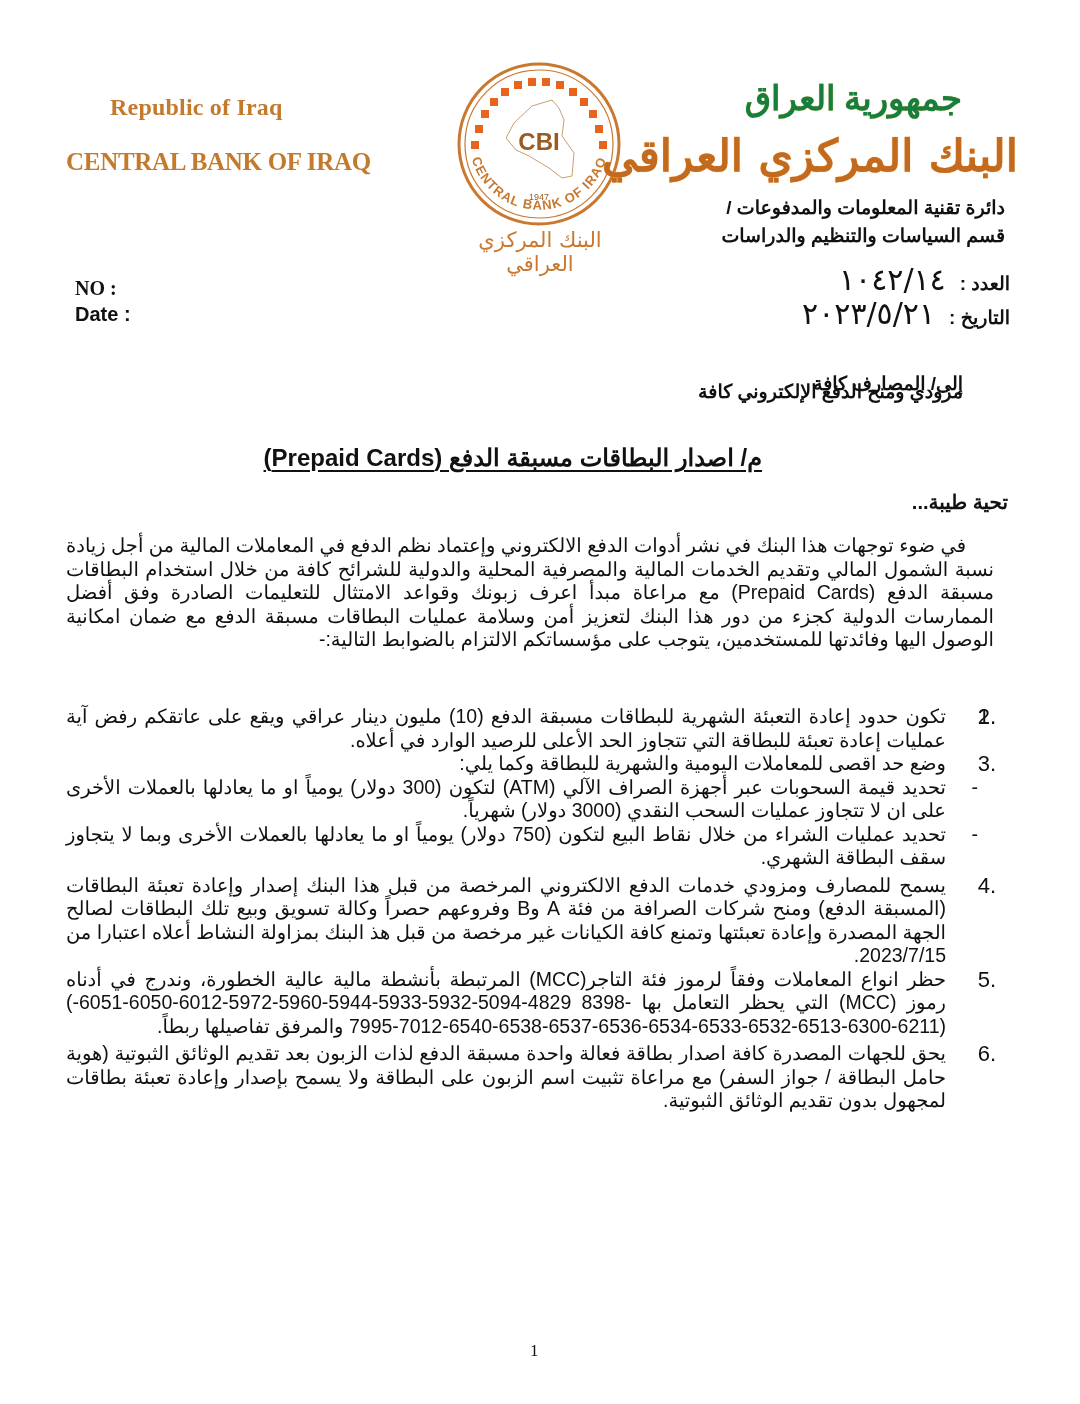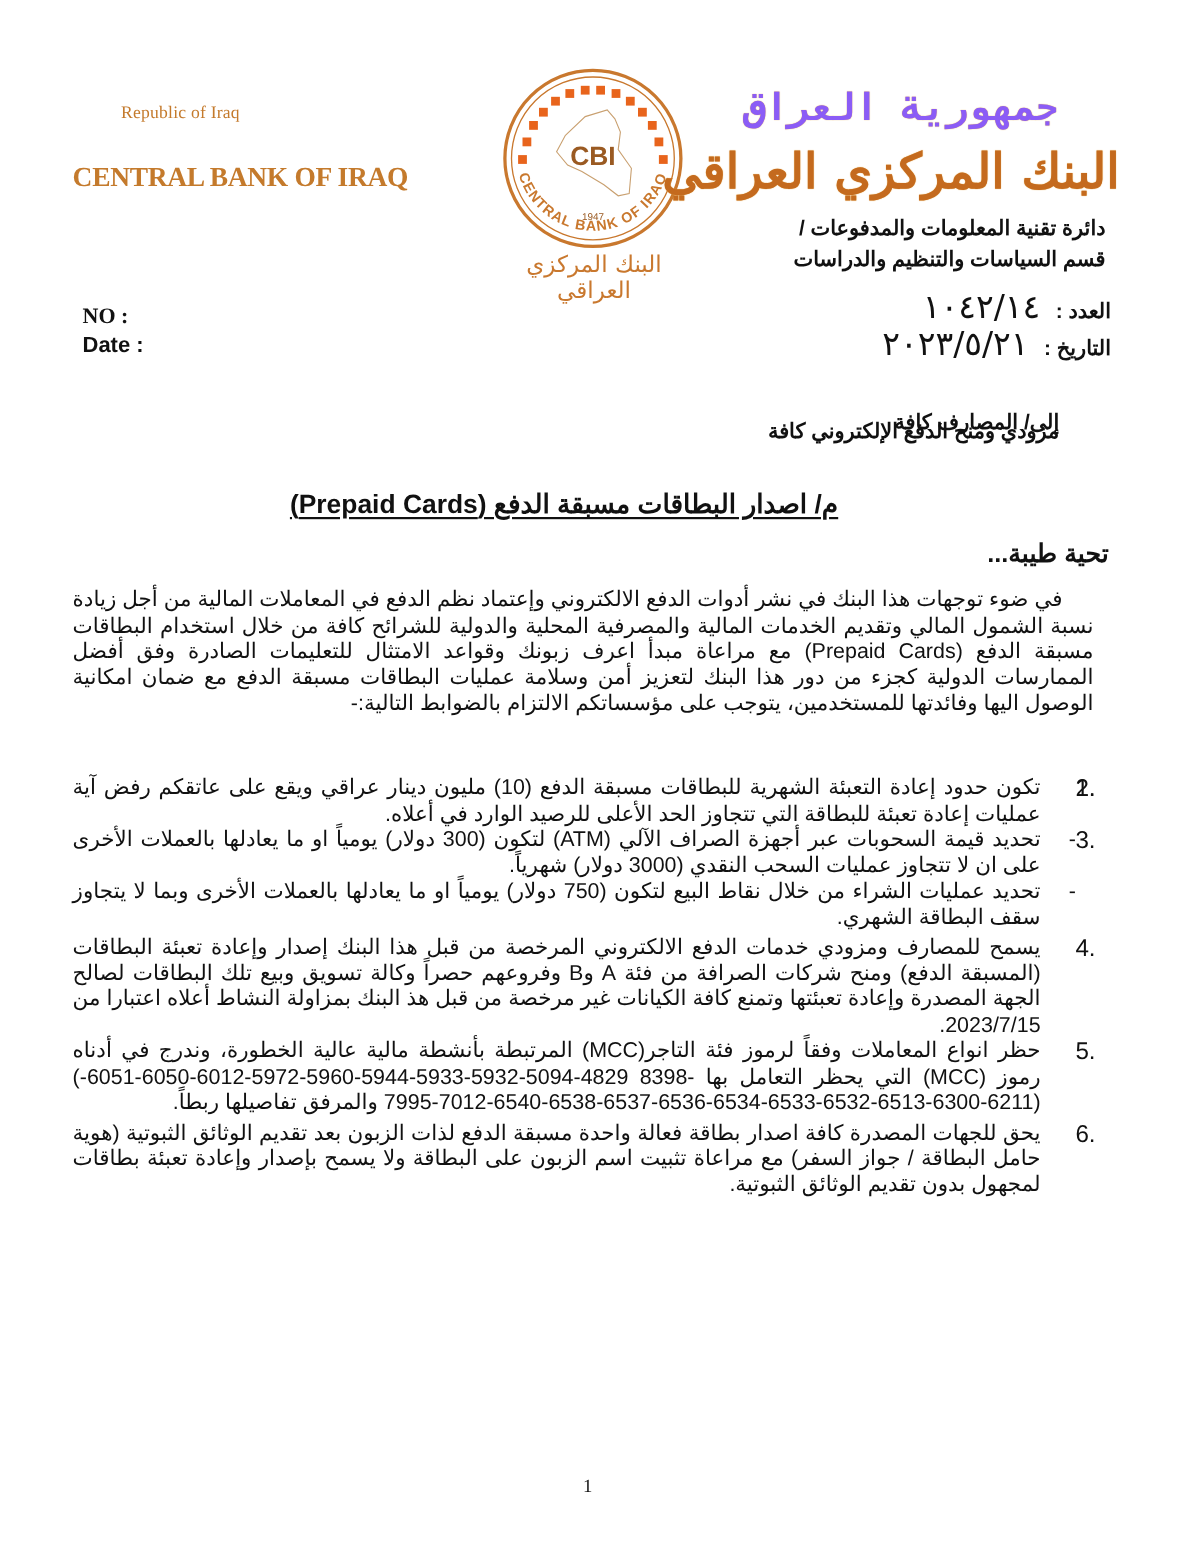--- a/index.html
+++ b/index.html
@@ -1,44 +1,44 @@
 <!DOCTYPE html>
 <html><head>
 <meta charset="utf-8">
 <style>
   html, body { margin: 0; padding: 0; background: #ffffff; }
   body { width: 1080px; height: 1404px; position: relative; overflow: hidden; color: #111; font-family: "DejaVu Sans", sans-serif; }
   .abs { position: absolute; }
 
   
-  .en-republic { left: 110px; top: 94px; font-family: "Liberation Serif", serif; font-weight: normal; font-size: 16px; color: #c47a2c; letter-spacing: 0.2px; }
+  .en-republic { left: 110px; top: 94px; font-family: "Liberation Serif", serif; font-weight: bold; font-size: 24px; color: #c47a2c; letter-spacing: 0.2px; }
   .en-cbi { left: 66px; top: 148px; font-family: "Liberation Serif", serif; font-weight: bold; font-size: 25px; color: #c47a2c; letter-spacing: -0.3px; }
   .no-label { left: 75px; top: 277px; font-family: Liberation Serif, serif; font-weight: bold; font-size: 20px; }
   .date-label { left: 75px; top: 303px; font-family: "Liberation Sans", sans-serif; font-weight: bold; font-size: 20px; }
 
   
   .logo { left: 444px; top: 58px; width: 190px; height: 170px; }
   .logo-ar { left: 445px; top: 228px; width: 190px; text-align: center; font-family: "DejaVu Serif", serif; font-size: 21px; color: #c9782e; direction: rtl; }
 
   
-  .ar-republic { right: 118px; top: 78px; font-family: Liberation Mono, monospace; font-size: 34px; font-weight: bold; color: #8b5cf6; direction: rtl; text-shadow: 0 0 1px #e3a340; }
+  .ar-republic { right: 118px; top: 78px; font-family: Liberation Serif, serif; font-size: 34px; font-weight: bold; color: #15803d; direction: rtl; text-shadow: 0 0 1px #e3a340; }
   .ar-cbi { right: 62px; top: 130px; font-family: "DejaVu Serif", serif; font-size: 44px; font-weight: bold; color: #c46a1e; direction: rtl; text-shadow: 0 0 1px #e3a340; }
   .dept1 { right: 75px; top: 196px; font-family: "Liberation Sans", sans-serif; font-weight: bold; font-size: 19px; direction: rtl; }
   .dept2 { right: 75px; top: 224px; font-family: "Liberation Sans", sans-serif; font-weight: bold; font-size: 19px; direction: rtl; }
 
   .ref-row { right: 70px; direction: rtl; font-family: "Liberation Sans", sans-serif; font-weight: bold; font-size: 19px; display: flex; align-items: baseline; gap: 14px; }
   .ref-row .hand { font-family: "DejaVu Sans", sans-serif; font-weight: normal; font-size: 30px; letter-spacing: 2px; text-align: right; }
   .ref-no { top: 262px; }
   .ref-date { top: 296px; }
 
   .to1 { right: 117px; top: 348px; font-family: "Liberation Sans", sans-serif; font-weight: bold; font-size: 19px; direction: rtl; margin-top: 24px; }
   .to2 { right: 117px; top: 380px; font-family: "Liberation Sans", sans-serif; font-weight: bold; font-size: 19px; direction: rtl; }
 
   .subject { right: 318px; top: 444px; font-family: "Liberation Sans", sans-serif; font-weight: bold; font-size: 24px; direction: rtl; text-decoration: underline; text-underline-offset: 4px; }
-  .greeting { right: 72px; top: 490px; font-family: "Liberation Sans", sans-serif; font-weight: bold; font-size: 23px; direction: rtl; }
+  .greeting { right: 72px; top: 490px; font-family: "Liberation Sans", sans-serif; font-weight: bold; font-size: 20px; direction: rtl; }
 
   .body-text { left: 66px; right: 86px; top: 534px; font-family: "Liberation Sans", sans-serif; font-size: 19.5px; line-height: 23.5px; direction: rtl; text-align: justify; text-align-last: right; }
   .body-text p { margin: 0; text-indent: 28px; }
 
   .list { left: 66px; right: 84px; top: 705px; font-family: "Liberation Sans", sans-serif; font-size: 19.5px; line-height: 23.5px; direction: rtl; margin: 0; padding: 0; list-style: none; }
   .list li { position: relative; padding-right: 50px; text-align: justify; text-align-last: right; }
   .list li .num { position: absolute; right: 0; top: 0; font-size: 22px; width: 40px; text-align: left; direction: ltr; }
   .list .gap { margin-top: 4px; }
   .sub { list-style: none; margin: 0; padding: 0; }
   .sub li { position: relative; padding-right: 0; margin-right: -50px; padding-right: 50px; }
@@ -111,20 +111,21 @@
 <ol class="abs list">
   <li>
     <span class="num">1.</span>
   </li>
   <li>
     <span class="num">2.</span>
     <span>تكون حدود إعادة التعبئة الشهرية للبطاقات مسبقة الدفع (10) مليون دينار عراقي ويقع على عاتقكم رفض آية عمليات إعادة تعبئة للبطاقة التي تتجاوز الحد الأعلى للرصيد الوارد في أعلاه.</span>
   </li>
   <li>
     <span class="num">3.</span>
+    <span>وضع حد اقصى للمعاملات اليومية والشهرية للبطاقة وكما يلي:</span>
     <ul class="sub">
       <li>
         <span class="dash">-</span>
         <span>تحديد قيمة السحوبات عبر أجهزة الصراف الآلي (ATM) لتكون (300 دولار) يومياً او ما يعادلها بالعملات الأخرى على ان لا تتجاوز عمليات السحب النقدي (3000 دولار) شهرياً.</span>
       </li>
       <li>
         <span class="dash">-</span>
         <span>تحديد عمليات الشراء من خلال نقاط البيع لتكون (750 دولار) يومياً او ما يعادلها بالعملات الأخرى وبما لا يتجاوز سقف البطاقة الشهري.</span>
       </li>
     </ul>

